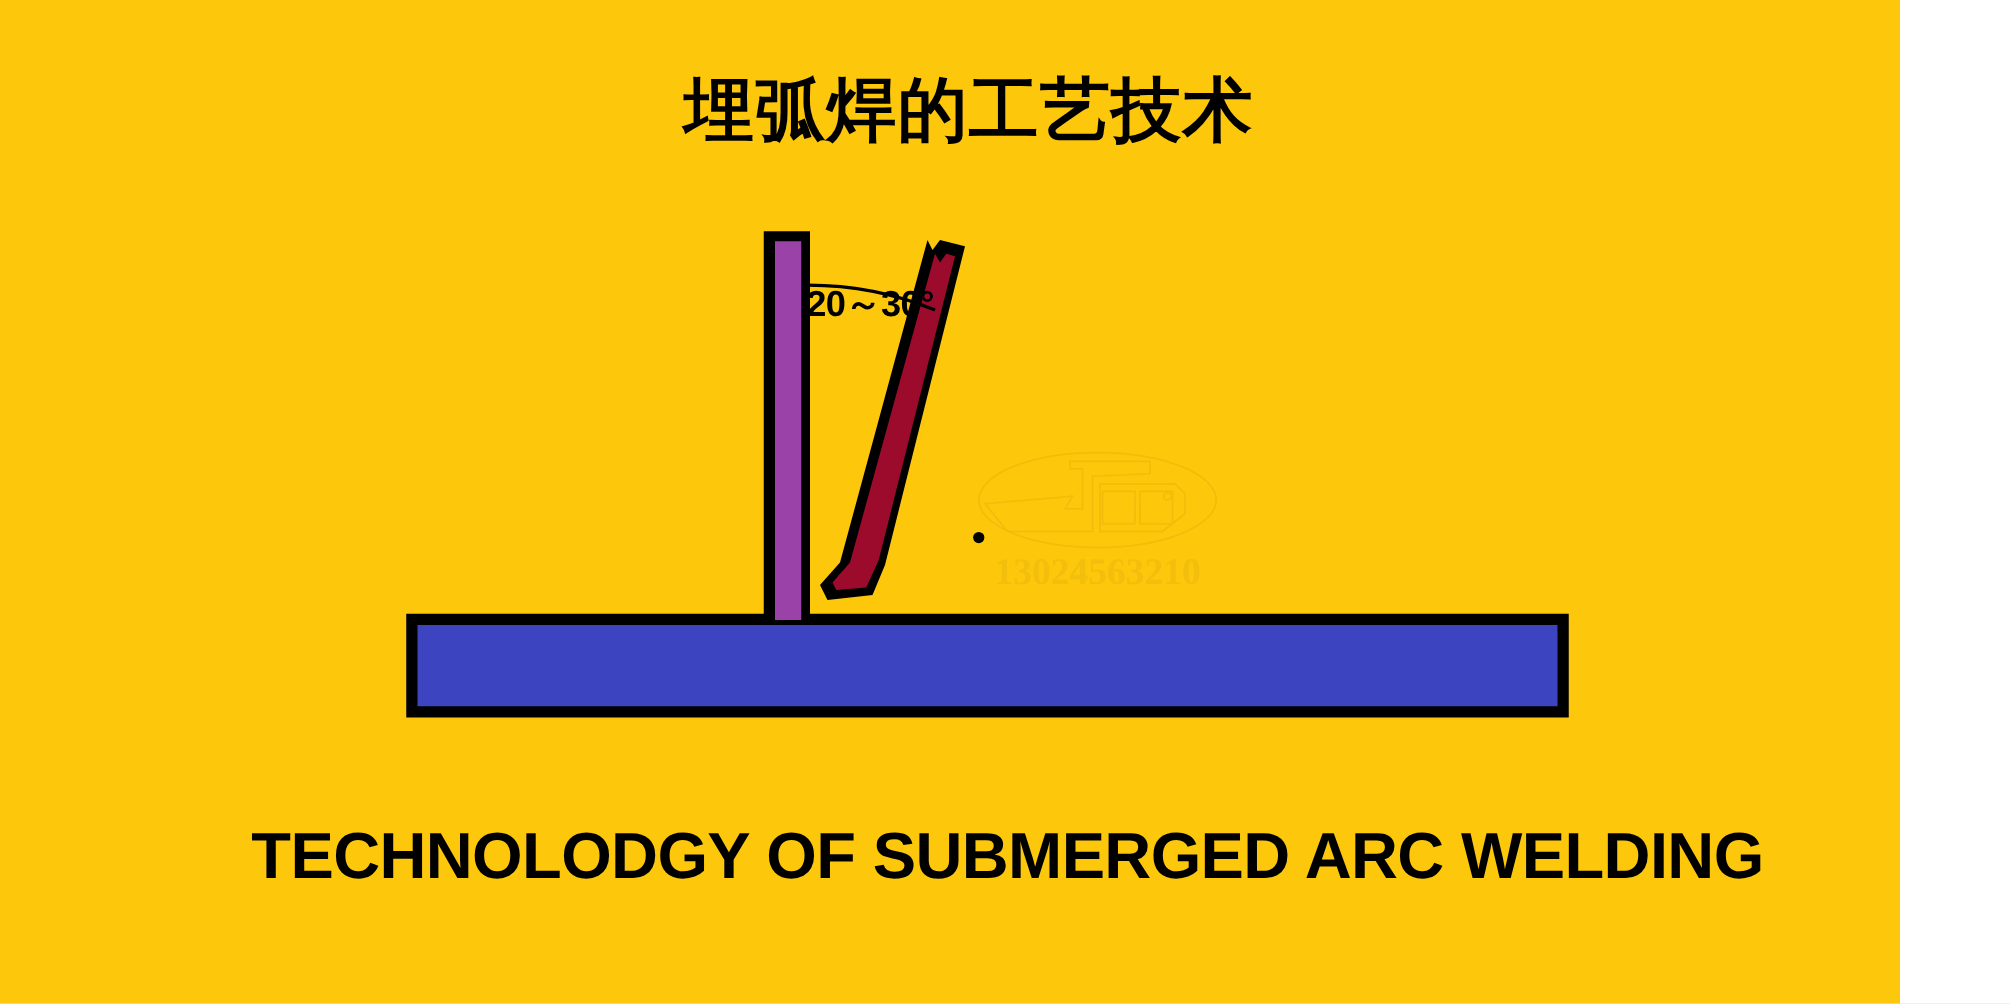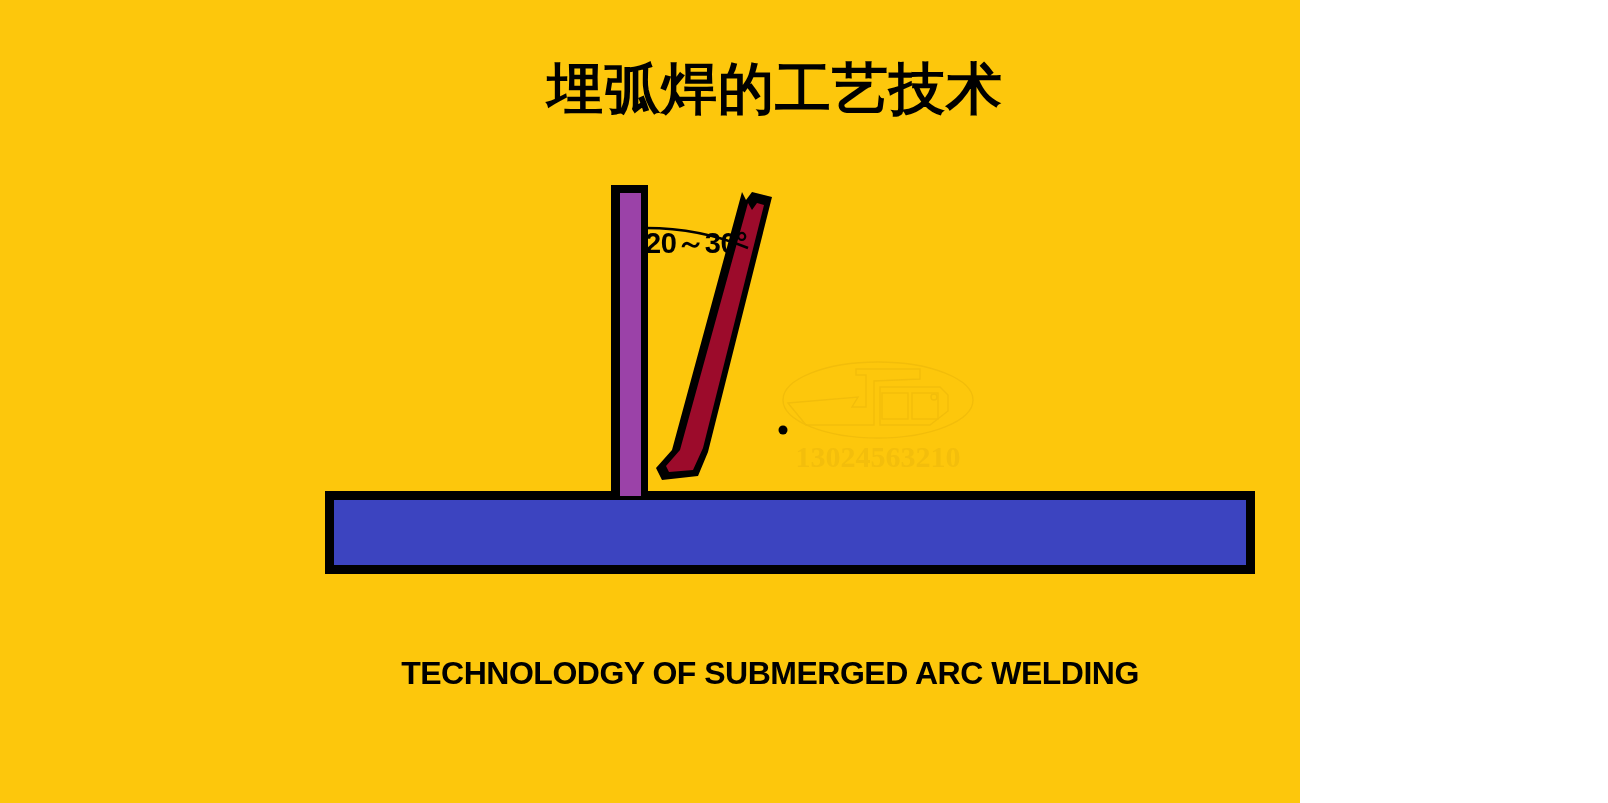--- a/index.html
+++ b/index.html
@@ -7,21 +7,21 @@
     padding: 0;
   }
   body {
     width: 1608px;
     height: 803px;
     overflow: hidden;
     font-family: "Liberation Sans", sans-serif;
   }
   #canvas {
     position: relative;
-    width: 1300px;
+    width: 1520px;
     height: 803px;
     background: #FDC70C;
   }
   #title {
     position: absolute;
     left: 0;
     top: 60px;
     width: 1550px;
     text-align: center;
     font-family: "DejaVu Sans", "Liberation Sans", sans-serif;
@@ -32,25 +32,26 @@
     line-height: 1.05;
     white-space: nowrap;
   }
   #subtitle {
     position: absolute;
     left: 0;
     top: 655px;
     width: 1540px;
     text-align: center;
     font-family: "Liberation Sans", sans-serif;
-    font-size: 32px;
+    font-size: 52px;
     font-weight: bold;
     color: #000000;
     letter-spacing: -0.5px;
     white-space: nowrap;
+    padding-left: 36px;
   }
   #diagram {
     position: absolute;
     left: 0;
     top: 0;
   }
   #watermark {
     position: absolute;
     left: 770px;
     top: 355px;

